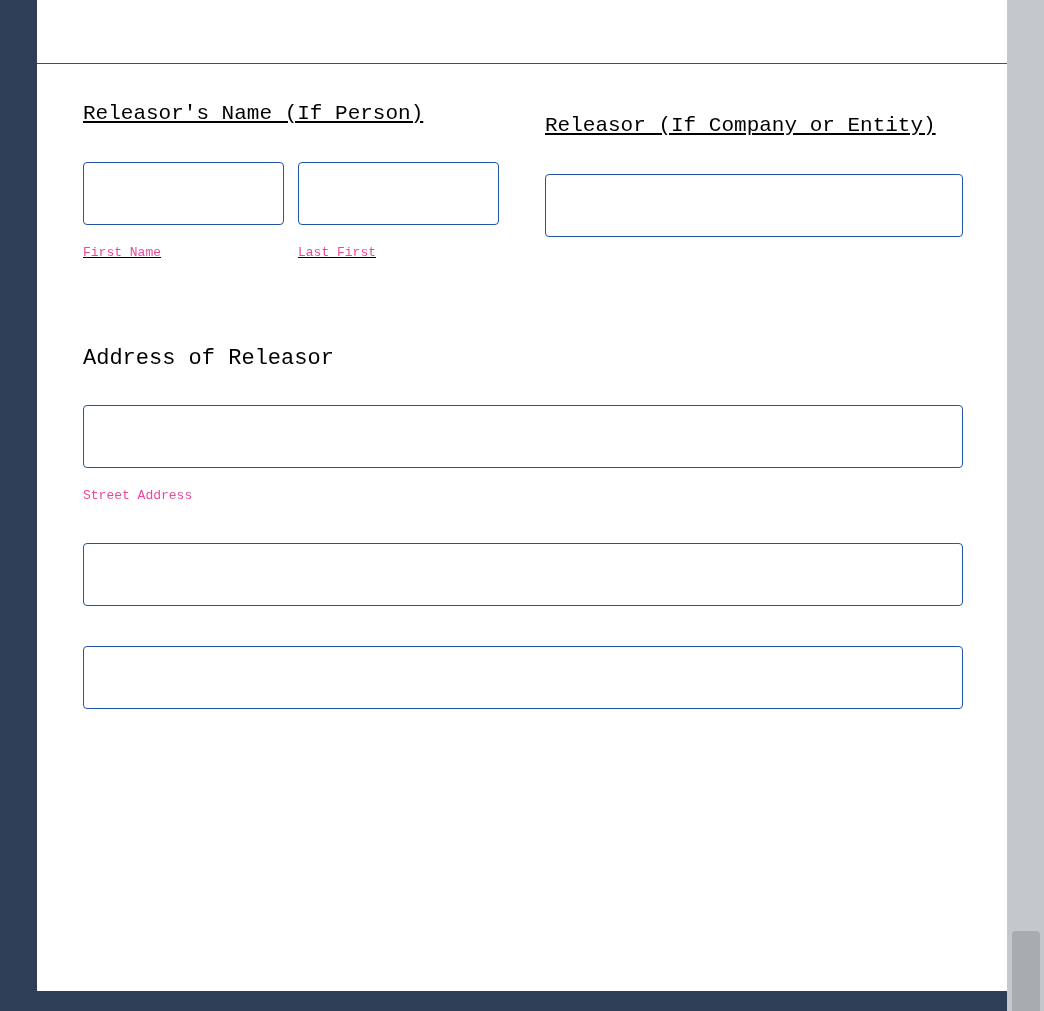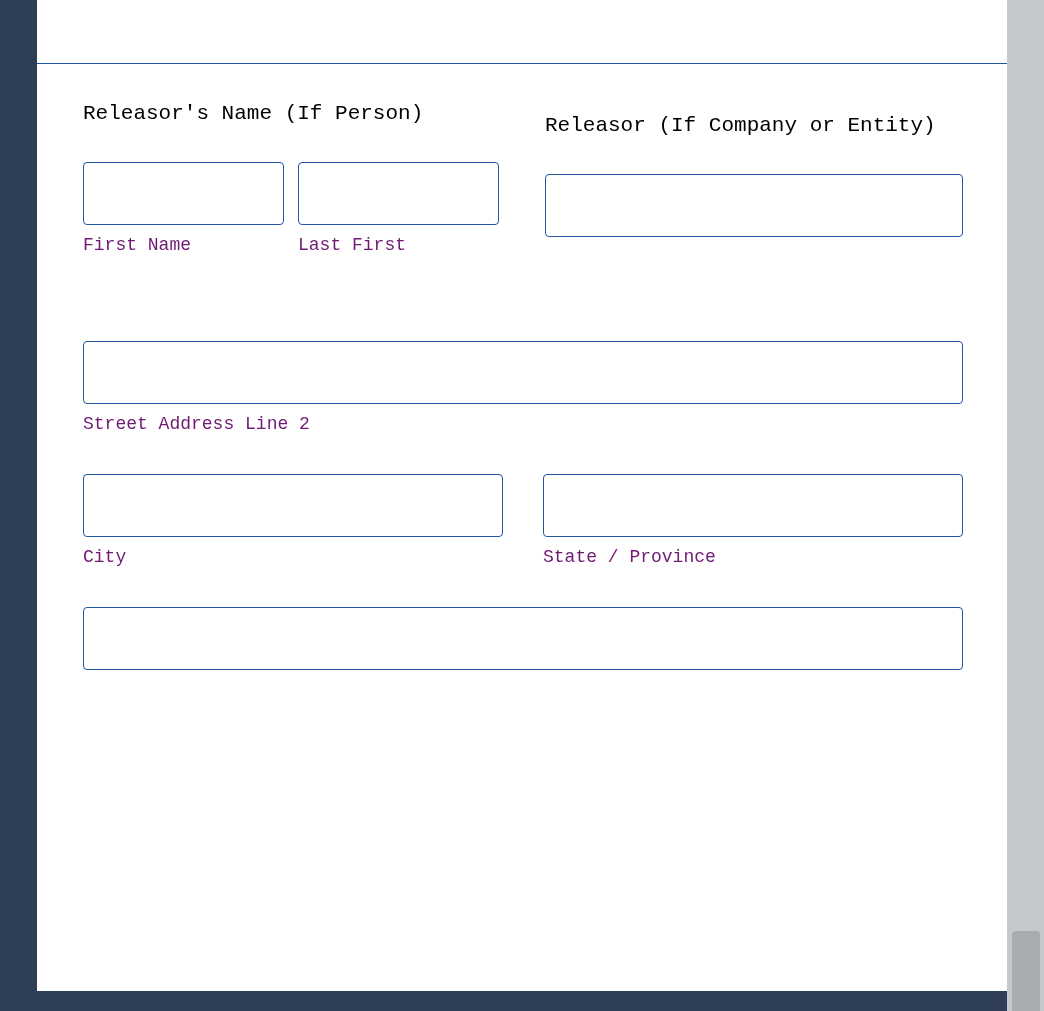--- a/index.html
+++ b/index.html
@@ -49,20 +49,21 @@
     }
     .content {
       position: absolute;
       left: 46px;
       top: 100px;
       width: 880px;
     }
     .row-top {
       display: flex;
       gap: 46px;
+      text-decoration: underline;
     }
     .col-left {
       width: 416px;
     }
     .col-right {
       width: 418px;
       margin-top: 12px;
     }
     .section-label {
       font-size: 21px;
@@ -85,23 +86,23 @@
       background: #ffffff;
       font-family: inherit;
       font-size: 18px;
       padding: 0 10px;
       outline: none;
     }
     .input-tall {
       height: 63px;
     }
     .sublabel {
-      font-size: 18px;
-      color: #701a75;
-      margin-top: 10px;
+      font-size: 13px;
+      color: #ec4899;
+      margin-top: 20px;
     }
     .address-section {
       margin-top: 86px;
     }
     .address-title {
       font-size: 22px;
       color: #000000;
       margin-bottom: 34px;
     }
     .field-block {
@@ -160,39 +161,31 @@
         </div>
       </div>
 
       <div class="col-right">
         <div class="section-label">Releasor (If Company or Entity)</div>
         <input class="input input-tall" type="text" style="">
       </div>
     </div>
 
     <div class="address-section">
-
+      <div class="address-title">Address of Releasor</div>
 
       <div class="field-block">
         <input class="input" type="text" style="">
-        <div class="sublabel">Street Address Line 2</div>
+        <div class="sublabel">Street Address</div>
       </div>
 
       <div class="field-block">
-        <div class="row-two">
-          <div>
-            <input class="input" type="text" style="">
-            <div class="sublabel">City</div>
-          </div>
-          <div>
-            <input class="input" type="text" style="">
-            <div class="sublabel">State / Province</div>
-          </div>
-        </div>
+        <input class="input" type="text" style="">
       </div>
+
 
       <div class="field-block">
         <input class="input" type="text" style="">
       </div>
     </div>
 
   </div>
 
   <div class="bottom-bar"></div>
 </div>

